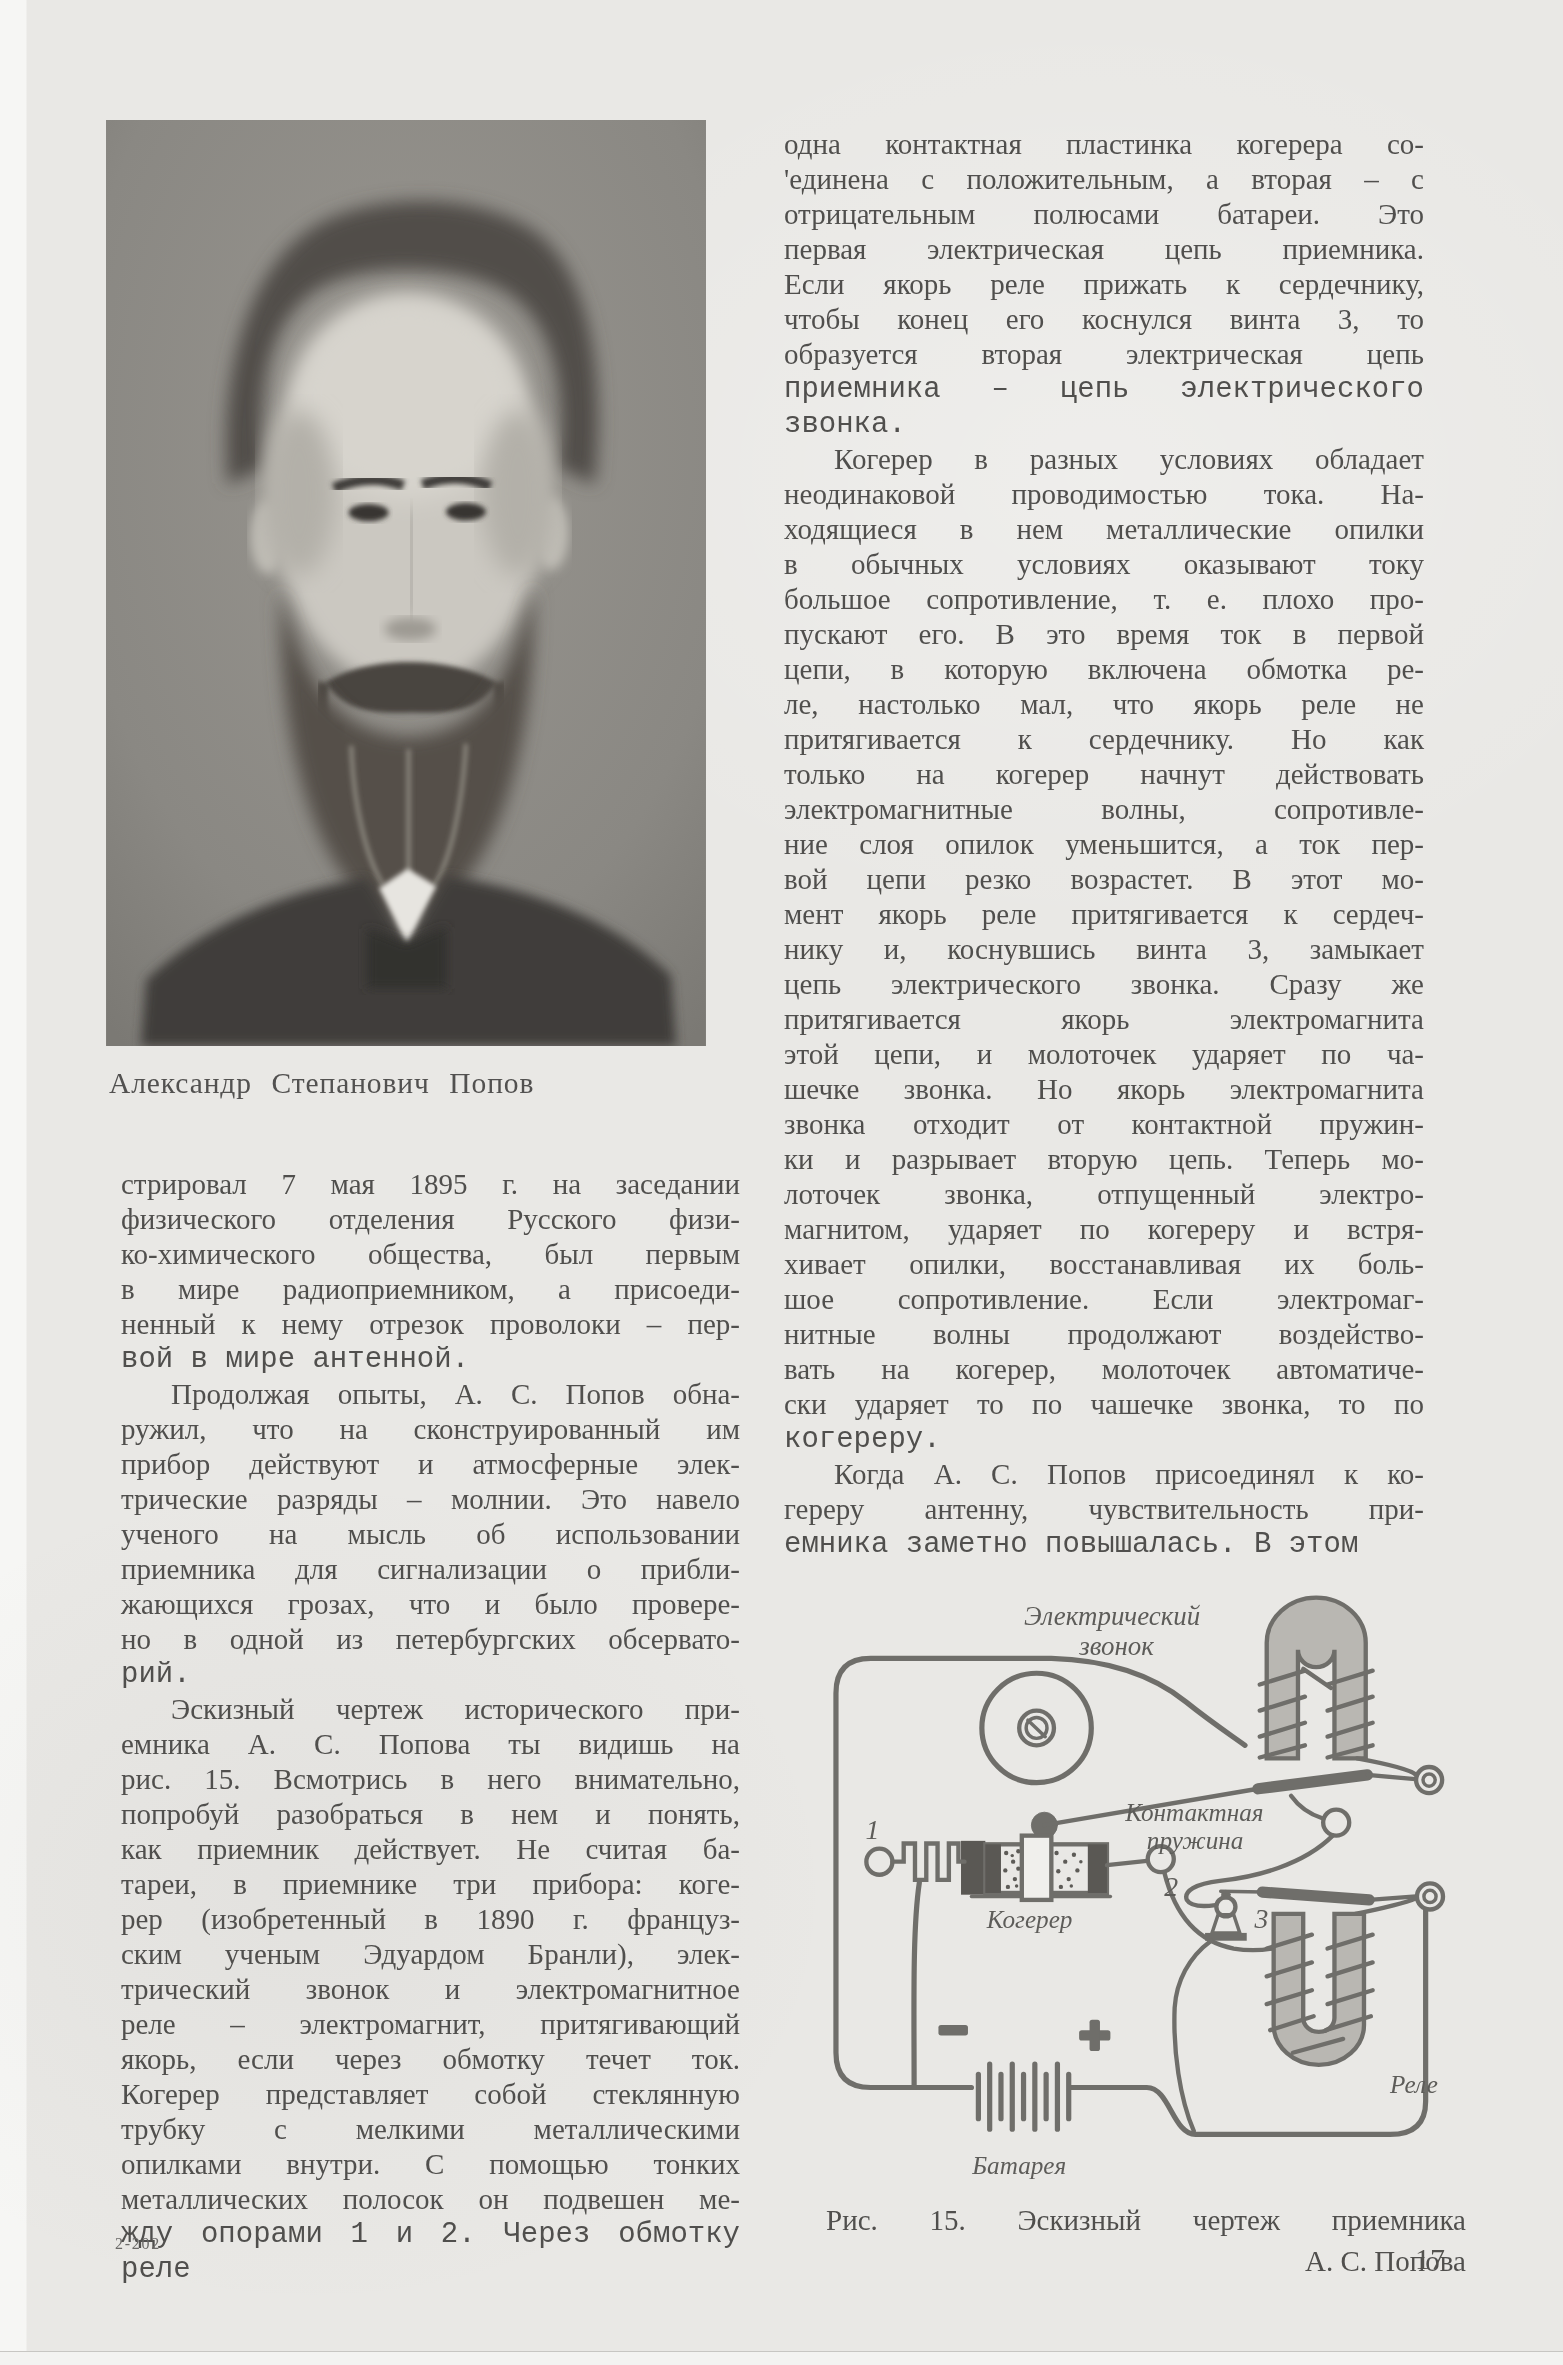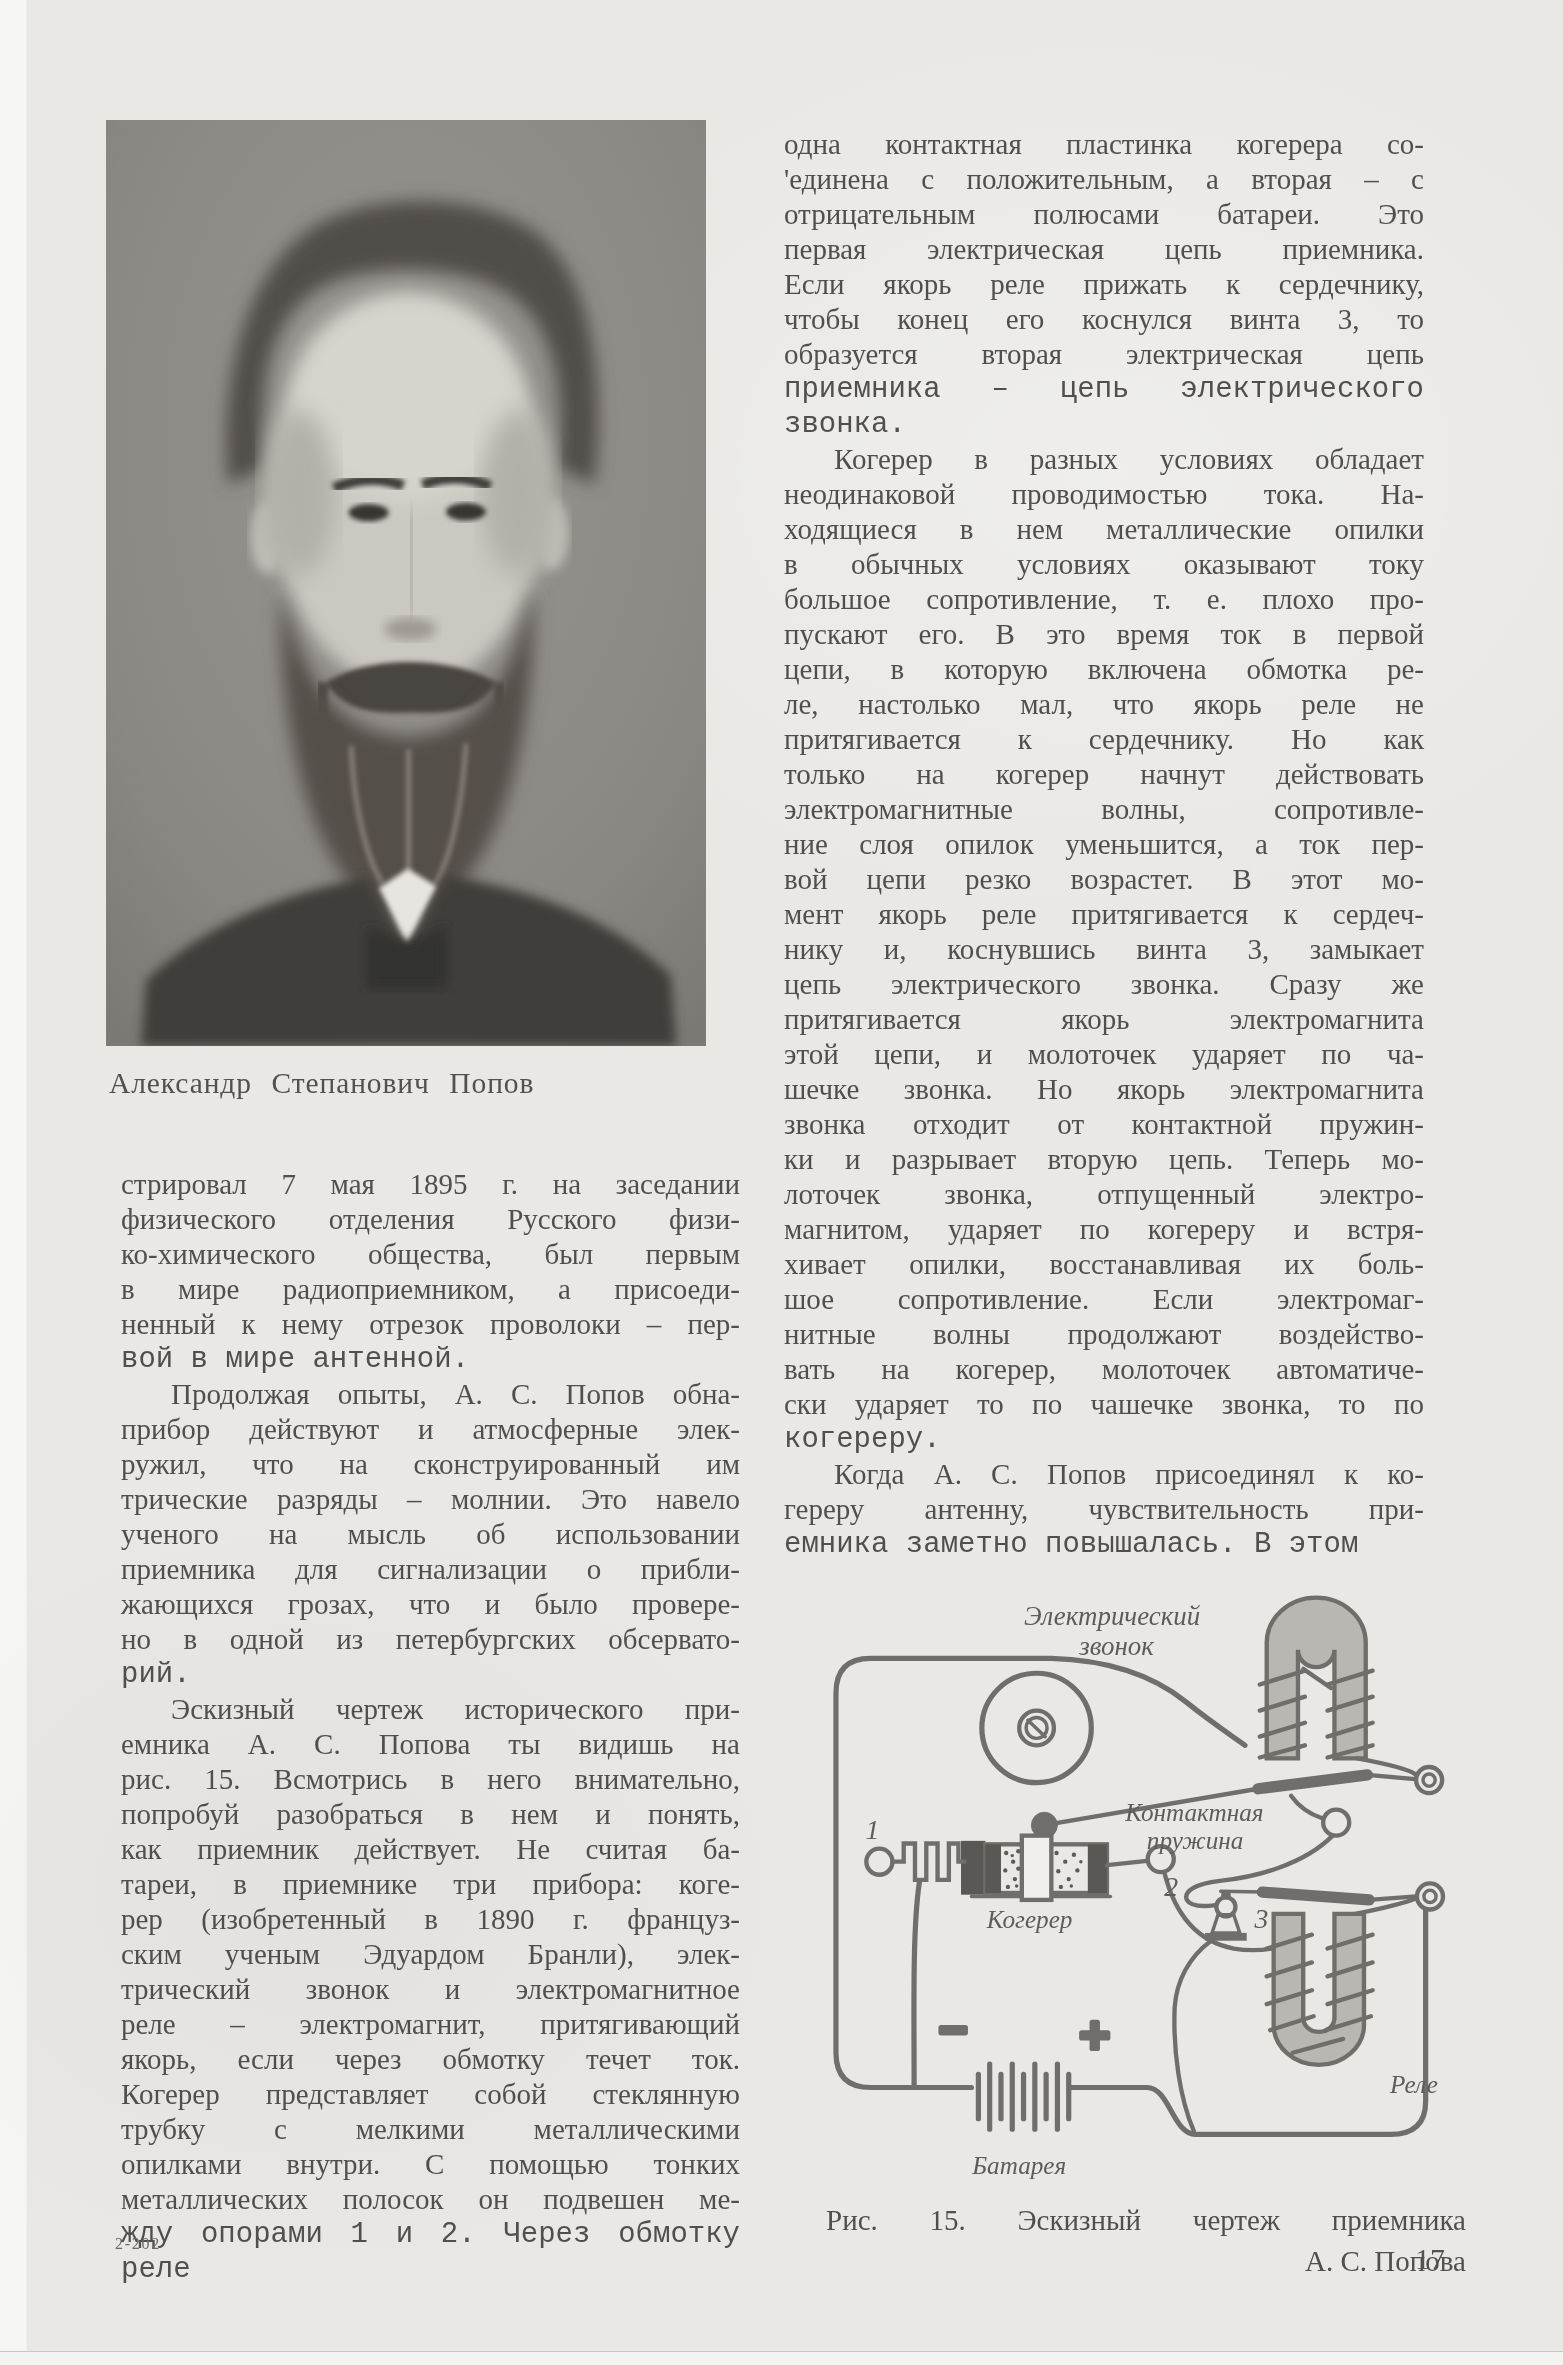--- a/index.html
+++ b/index.html
@@ -99,22 +99,22 @@
   <div class="photo-caption">Александр Степанович Попов</div>
 
   <div class="col col-left">
       <div class="ln">стрировал 7 мая 1895 г. на заседании</div>
       <div class="ln">физического отделения Русского физи-</div>
       <div class="ln">ко-химического общества, был первым</div>
       <div class="ln">в мире радиоприемником, а присоеди-</div>
       <div class="ln">ненный к нему отрезок проволоки – пер-</div>
       <div class="ln last">вой в мире антенной.</div>
       <div class="ln ind">Продолжая опыты, А. С. Попов обна-</div>
+      <div class="ln">ружил, что на сконструированный им</div>
       <div class="ln">прибор действуют и атмосферные элек-</div>
-      <div class="ln">ружил, что на сконструированный им</div>
       <div class="ln">трические разряды – молнии. Это навело</div>
       <div class="ln">ученого на мысль об использовании</div>
       <div class="ln">приемника для сигнализации о прибли-</div>
       <div class="ln">жающихся грозах, что и было провере-</div>
       <div class="ln">но в одной из петербургских обсервато-</div>
       <div class="ln last">рий.</div>
       <div class="ln ind">Эскизный чертеж исторического при-</div>
       <div class="ln">емника А. С. Попова ты видишь на</div>
       <div class="ln">рис. 15. Всмотрись в него внимательно,</div>
       <div class="ln">попробуй разобраться в нем и понять,</div>

